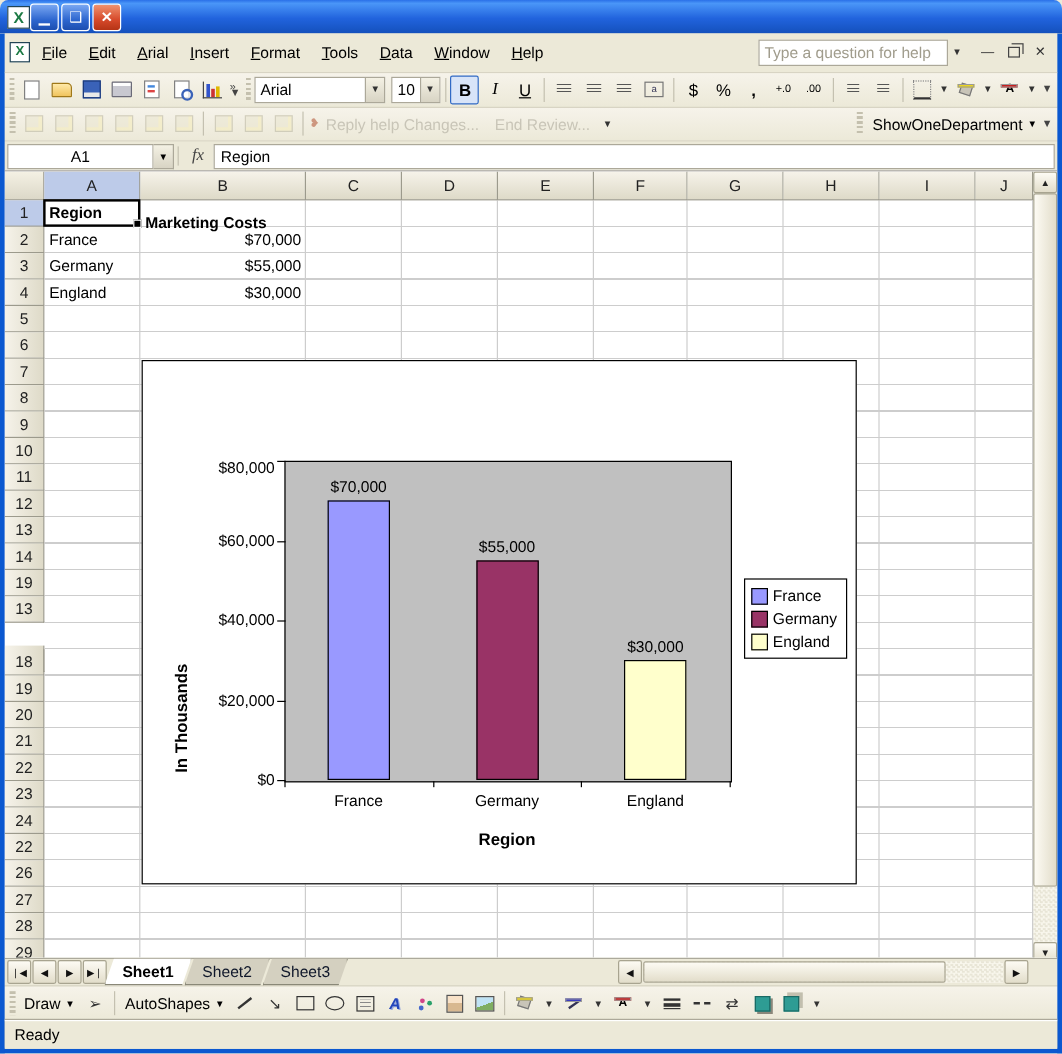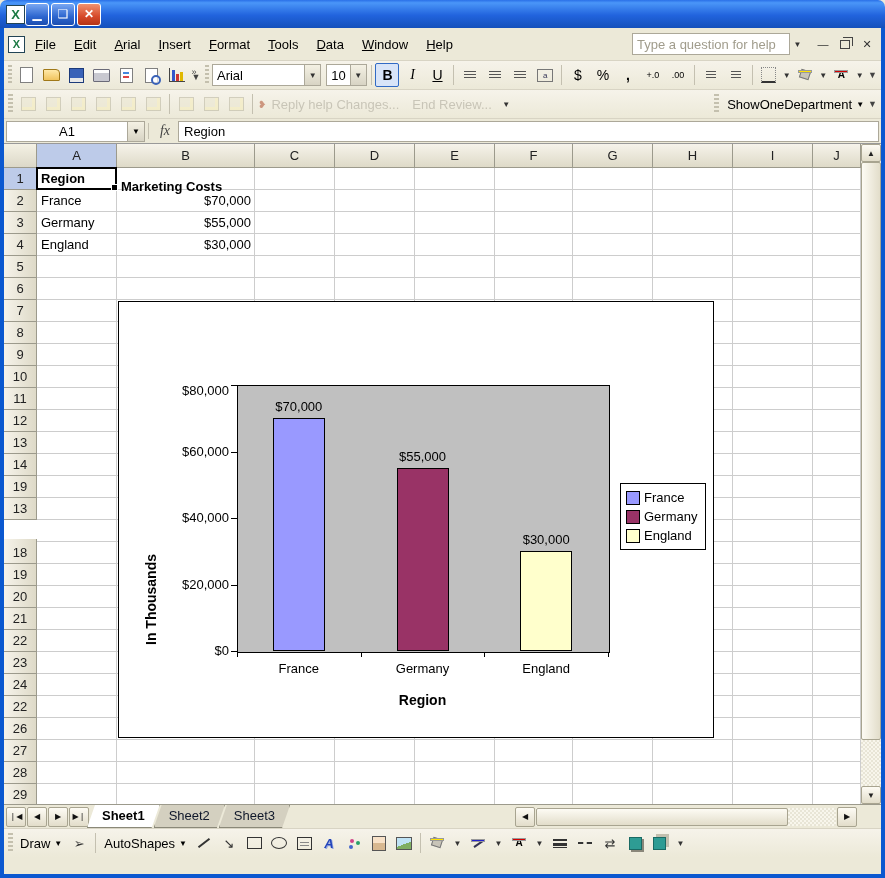--- a/index.html
+++ b/index.html
@@ -533,15 +533,18 @@
         </span>
       <span class="tbtn">
           <span class="ig ic-shadow"></span>
         </span>
       <span class="tbtn">
           <span class="ig ic-3d"></span>
         </span>
       <span class="dd">▼</span>
     </div>
 
+    <div class="statusbar">
+      <span>Ready</span>
+    </div>
 
   </div>
 </div>
 
 </body></html>

